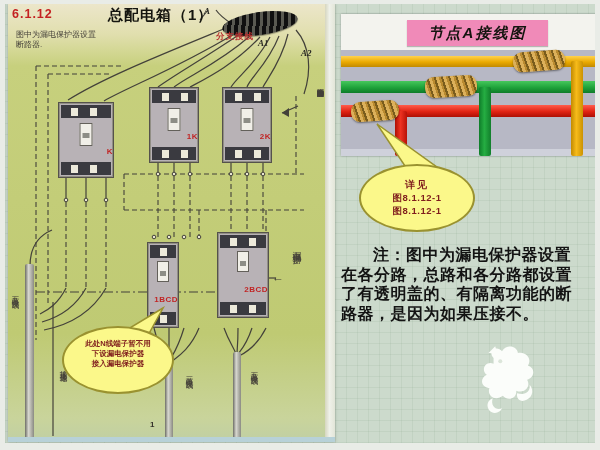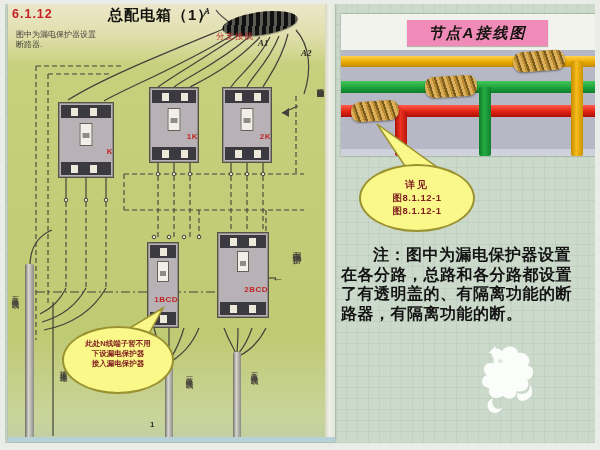--- a/index.html
+++ b/index.html
@@ -14,21 +14,21 @@
   
   .photo{position:absolute;left:3px;top:0px;width:327px;height:438px;
     background:linear-gradient(180deg,#ece6ca 0,#e1dfae 30px,#c7d07d 62px,#bfca73 330px,#c9d49b 414px,#c0cfa4 100%);
     box-shadow:0 0 3px rgba(60,70,60,.35);}
   .page-edge{position:absolute;right:0;top:0;width:10px;height:100%;
     background:linear-gradient(90deg,#d6d6c0,#eff1e9 45%,#e2e5d8);}
   .photo-bottom{position:absolute;left:0;bottom:0;width:100%;height:5px;background:#b7d1d8;}
   .code{position:absolute;left:4px;top:3px;color:#c42222;font-weight:bold;font-size:12.5px;letter-spacing:1px;}
   .ltitle{position:absolute;left:100px;top:2px;color:#15150f;font-weight:bold;font-size:15px;letter-spacing:1px;}
   .hand{position:absolute;color:#46423a;font-size:8px;line-height:10px;}
-  .red-hand{position:absolute;color:#b93030;font-weight:normal;font-size:8.5px;letter-spacing:1px;}
+  .red-hand{position:absolute;color:#b93030;font-weight:bold;font-size:8.5px;letter-spacing:1px;}
   .alabel{position:absolute;color:#2b2b24;font-size:9px;font-style:italic;font-weight:bold;font-family:"Liberation Serif",serif;}
   .vtext{position:absolute;writing-mode:vertical-rl;text-orientation:upright;color:#45413a;font-size:7.5px;letter-spacing:1px;line-height:10px;}
   .vwrap{position:absolute;writing-mode:vertical-rl;text-orientation:upright;color:#45413a;font-size:7px;line-height:8.5px;height:58px;}
   .blob{position:absolute;left:214px;top:8px;width:76px;height:23px;border-radius:50%;
     background:#23231f repeating-linear-gradient(100deg,#101010 0 4px,#5a5a52 4px 7px);transform:rotate(-8deg);
     box-shadow:0 1px 1px rgba(0,0,0,.35);}
   .wiring{position:absolute;left:0;top:0;}
 
   .breaker,.rcd{position:absolute;background:#b8b2b6;border:1px solid #55524c;box-shadow:inset 0 0 0 1px #918e85;}
   .strip{position:absolute;left:2px;right:2px;height:13px;background-color:#3a3a40;
@@ -262,21 +262,21 @@
   <div class="bubble right-b">
     <div class="bt">详见</div>
     <div class="br">图8.1.12-1</div>
     <div class="br">图8.1.12-1</div>
   </div>
 
   <div class="note">
     <div class="l1">注：图中为漏电保护器设置</div>
     <div>在各分路，总路和各分路都设置</div>
     <div>了有透明盖的、有隔离功能的断</div>
-    <div>路器，有隔离功能的断。</div>
+    <div>路器，是因为如果压接不。</div>
   </div>
 
   <div class="dragon">
     <svg width="84" height="96" viewBox="0 0 100 110">
       <path fill="#fbfdfa" d="M34,24 c-8,-8 4,-16 10,-8 c6,-9 18,-6 19,2 c10,-2 17,7 12,15 c9,3 8,14 -1,17 c5,9 -4,17 -13,13 c1,9 -10,13 -16,6 c-9,7 -19,0 -16,-9 c-10,-1 -12,-12 -3,-16 c-8,-6 -1,-17 8,-13 z"></path>
       <path fill="#fbfdfa" d="M62,66 c9,3 16,-1 15,-10 c6,7 3,17 -7,19 c-5,1 -9,-3 -8,-9 z"></path>
       <path fill="#fbfdfa" d="M33,72 c-3,9 4,15 11,12 c-2,6 -12,8 -16,1 c-3,-6 0,-11 5,-13 z"></path>
       <circle cx="42" cy="28" r="2.4" fill="#dce6da"></circle>
       <path fill="#fbfdfa" d="M28,18 l8,-8 2,8 z"></path>
     </svg>

